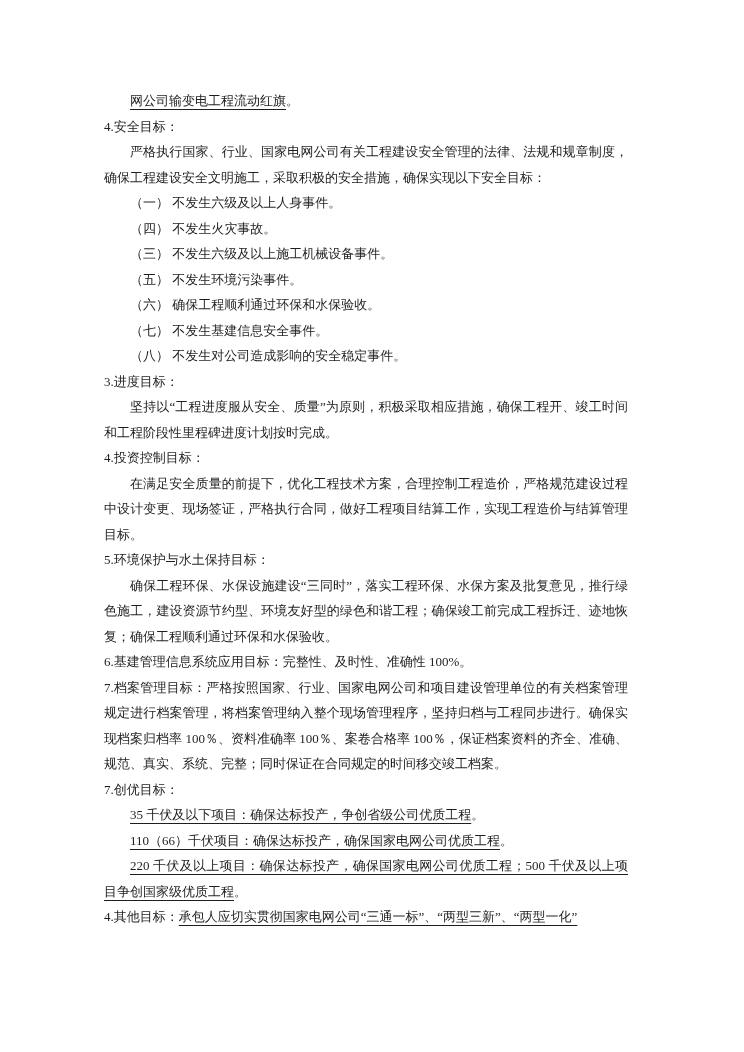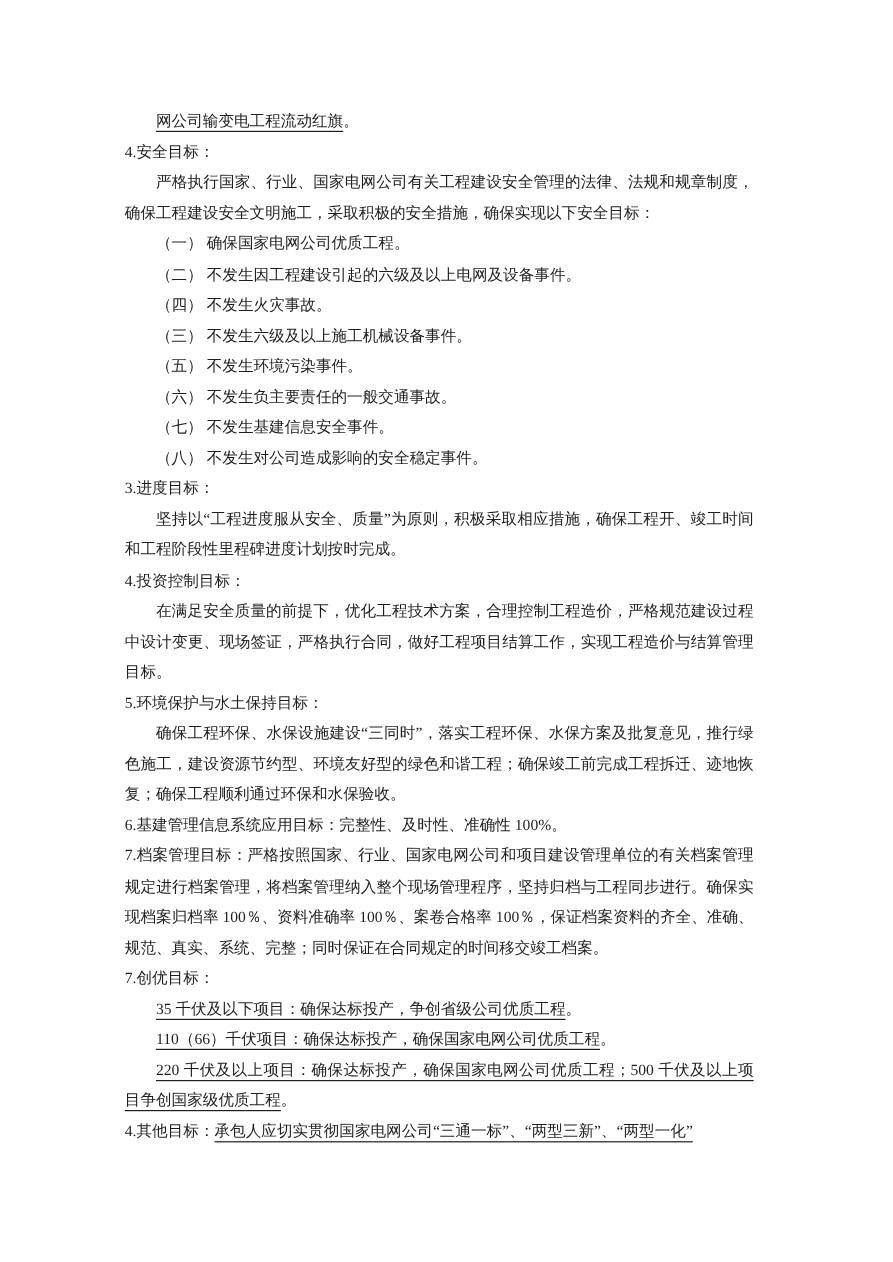--- a/index.html
+++ b/index.html
@@ -43,26 +43,25 @@
   }
 </style>
 </head>
 <body>
 
 <div class="page">
   <div class="doc-body">
       <p class="para indent"><span class="u">网公司输变电工程流动红旗</span><span class="">。</span></p>
       <p class="para"><span class="">4.安全目标：</span></p>
       <p class="para indent"><span class="">严格执行国家、行业、国家电网公司有关工程建设安全管理的法律、法规和规章制度，确保工程建设安全文明施工，采取积极的安全措施，确保实现以下安全目标：</span></p>
-      <p class="para indent"><span class="">（一） 确保国家电网公司优质工程。</span></p>
-      <p class="para indent"><span class="">（二） 不发生因工程建设引起的六级及以上电网及设备事件。</span></p>
+      <p class="para indent"><span class="">（一） 不发生六级及以上人身事件。</span></p>
       <p class="para indent"><span class="">（四） 不发生火灾事故。</span></p>
       <p class="para indent"><span class="">（三） 不发生六级及以上施工机械设备事件。</span></p>
       <p class="para indent"><span class="">（五） 不发生环境污染事件。</span></p>
-      <p class="para indent"><span class="">（六） 不发生负主要责任的一般交通事故。</span></p>
+      <p class="para indent"><span class="">（六） 确保工程顺利通过环保和水保验收。</span></p>
       <p class="para indent"><span class="">（七） 不发生基建信息安全事件。</span></p>
       <p class="para indent"><span class="">（八） 不发生对公司造成影响的安全稳定事件。</span></p>
       <p class="para"><span class="">3.进度目标：</span></p>
       <p class="para indent"><span class="">坚持以“工程进度服从安全、质量”为原则，积极采取相应措施，确保工程开、竣工时间和工程阶段性里程碑进度计划按时完成。</span></p>
       <p class="para"><span class="">4.投资控制目标：</span></p>
       <p class="para indent"><span class="">在满足安全质量的前提下，优化工程技术方案，合理控制工程造价，严格规范建设过程中设计变更、现场签证，严格执行合同，做好工程项目结算工作，实现工程造价与结算管理目标。</span></p>
       <p class="para"><span class="">5.环境保护与水土保持目标：</span></p>
       <p class="para indent"><span class="">确保工程环保、水保设施建设“三同时”，落实工程环保、水保方案及批复意见，推行绿色施工，建设资源节约型、环境友好型的绿色和谐工程；确保竣工前完成工程拆迁、迹地恢复；确保工程顺利通过环保和水保验收。</span></p>
       <p class="para"><span class="">6.基建管理信息系统应用目标：完整性、及时性、准确性 100%。</span></p>
       <p class="para"><span class="">7.档案管理目标：严格按照国家、行业、国家电网公司和项目建设管理单位的有关档案管理规定进行档案管理，将档案管理纳入整个现场管理程序，坚持归档与工程同步进行。确保实现档案归档率 100％、资料准确率 100％、案卷合格率 100％，保证档案资料的齐全、准确、规范、真实、系统、完整；同时保证在合同规定的时间移交竣工档案。</span></p>

